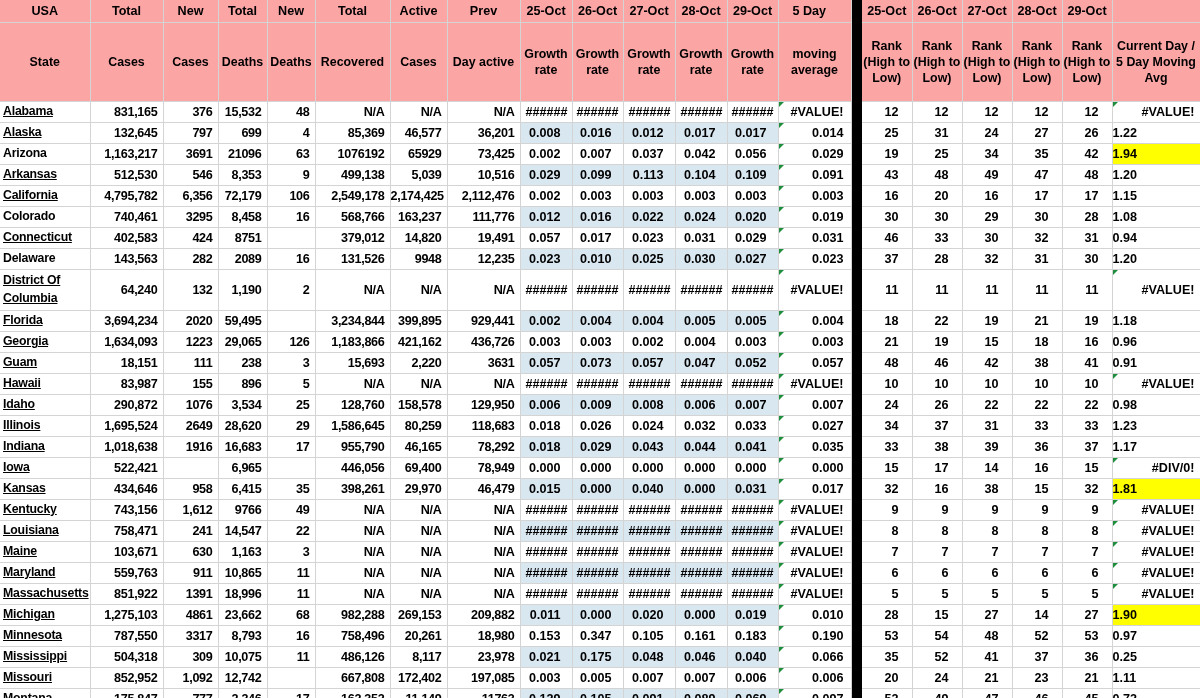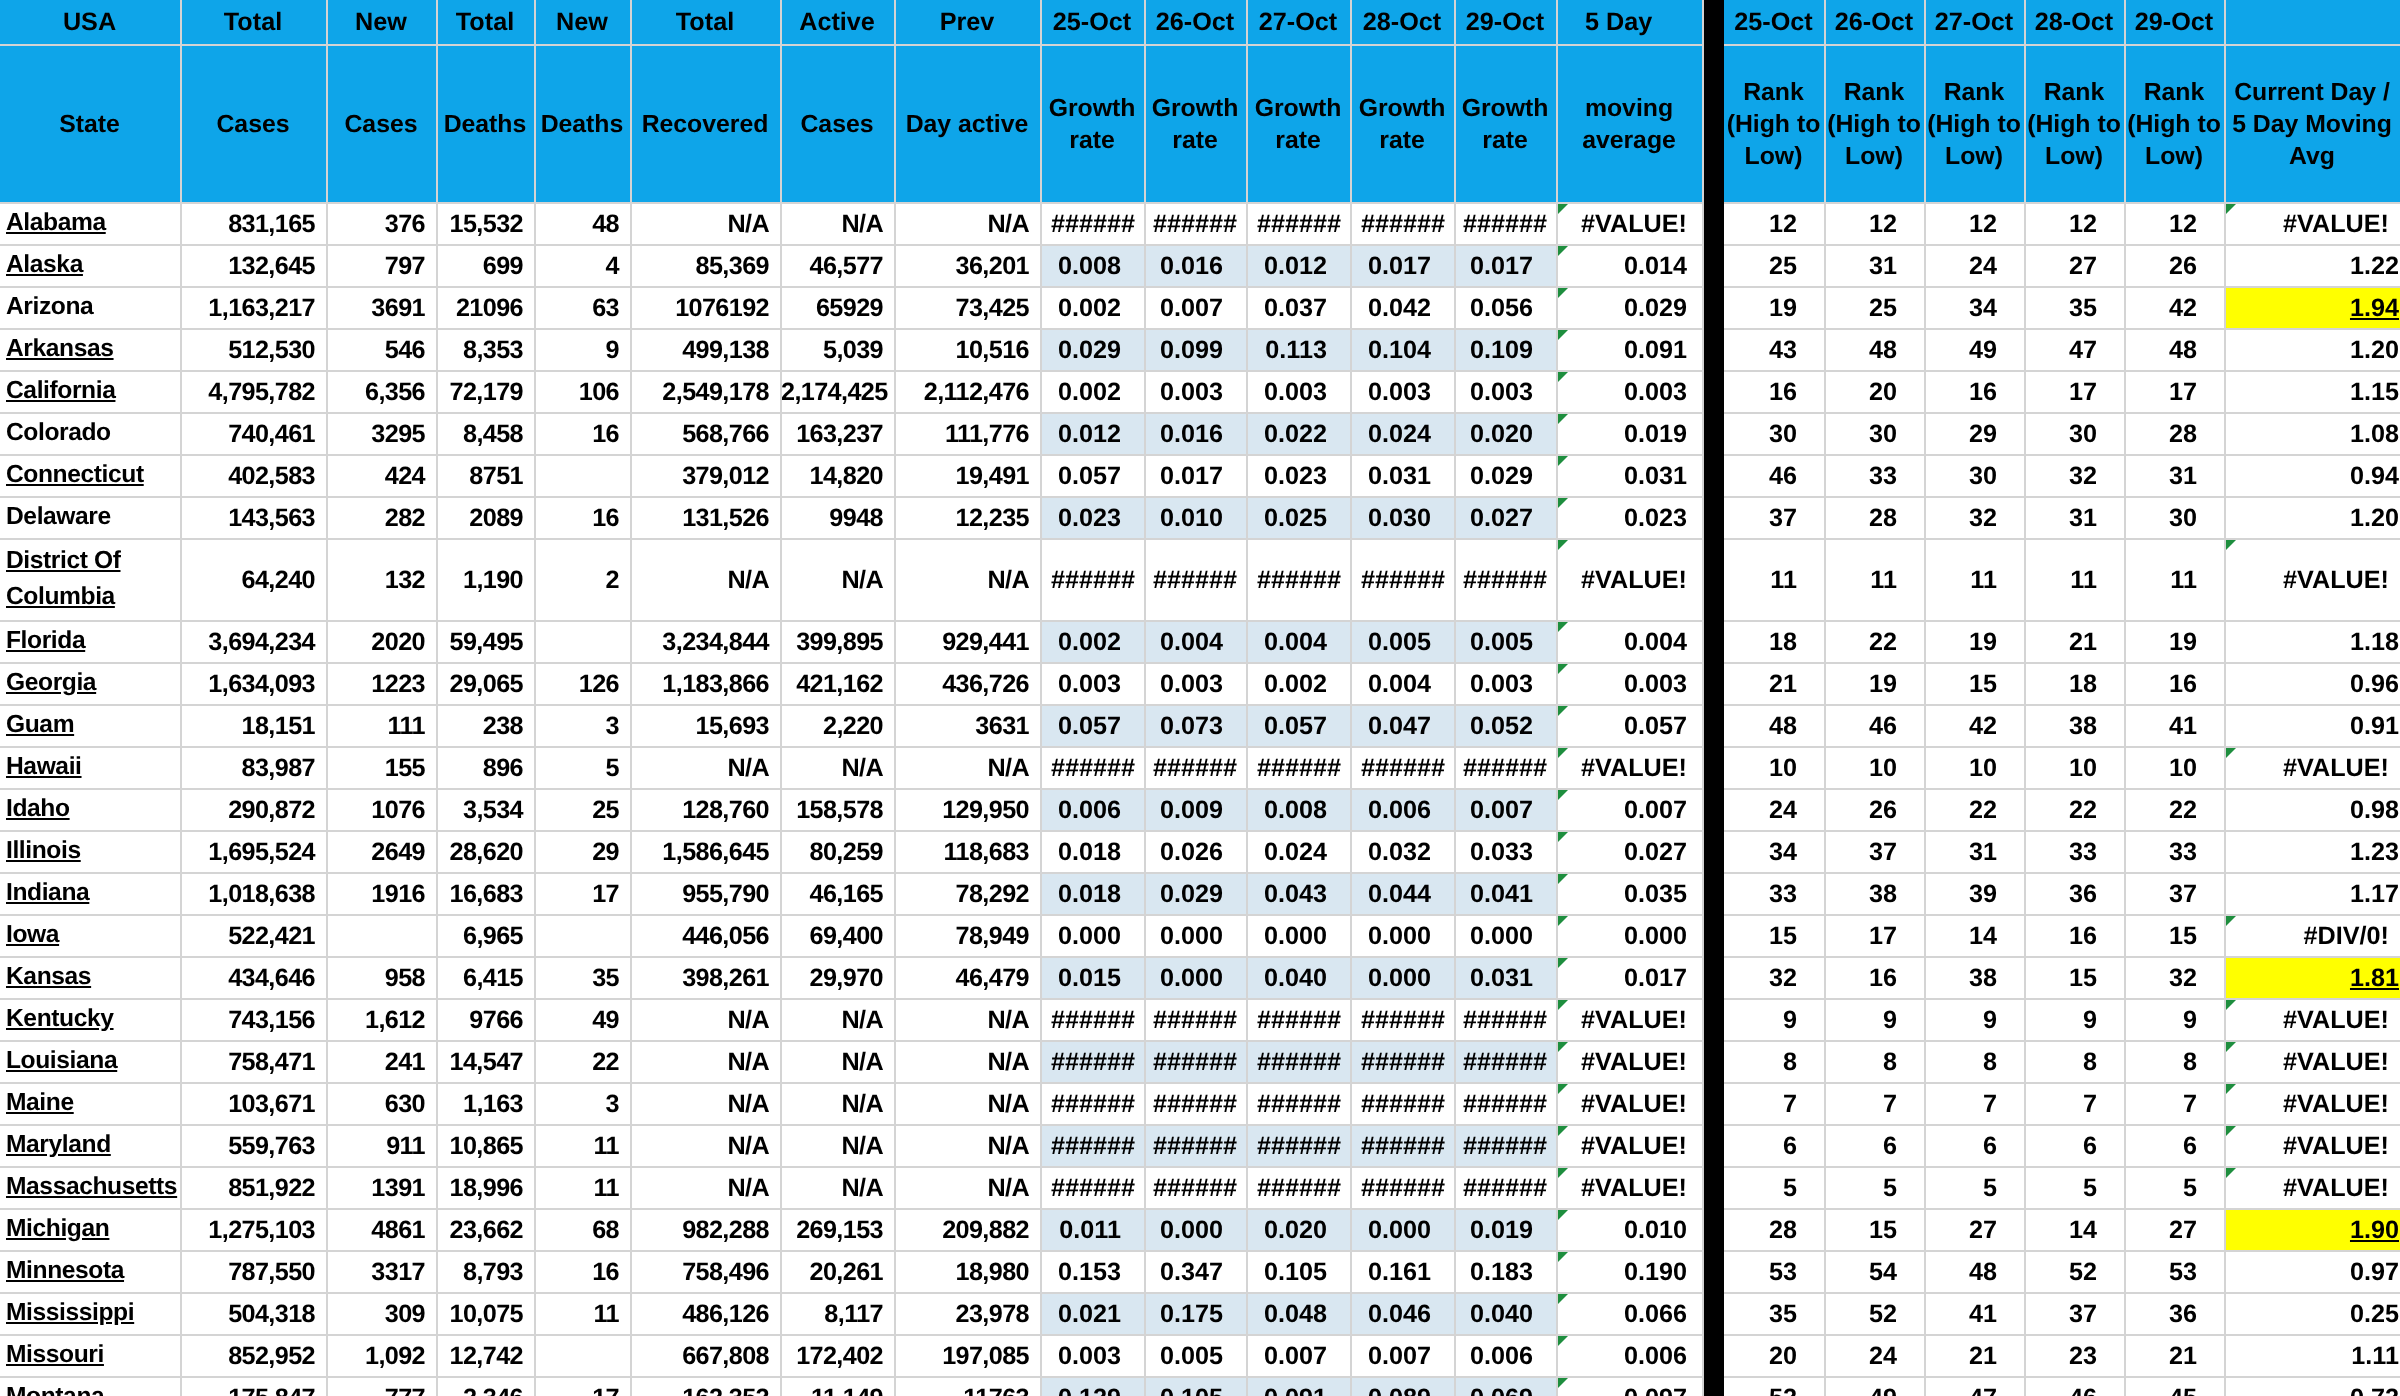--- a/index.html
+++ b/index.html
@@ -7,40 +7,40 @@
     width:1200px;height:698px;overflow:hidden;background:#fff;
     font-family:"Liberation Sans","DejaVu Sans",sans-serif;
     font-weight:700;color:#000;
   }
   table{border-collapse:collapse;table-layout:fixed;width:1200px;}
   th,td{
     border-right:1px solid #d4d4d4;border-bottom:1px solid #d4d4d4;
     padding:0;font-size:12.6px;vertical-align:middle;position:relative;
     overflow:hidden;
   }
-  th{font-weight:700;text-align:center;background:#0ea5e9;}
+  th{font-weight:700;text-align:center;background:#fca5a5;}
   thead tr.h-row-1 th{height:22px;white-space:nowrap;}
   thead tr.h-row-2 th{height:78px;line-height:1.3;font-size:12.4px;padding:0 1px;}
   th.al-left{text-align:left;padding-left:14px;}
   tbody td{height:20px;white-space:nowrap;background:#fff;}
   tr.tall td{height:40px;}
   td.state{
     text-align:left;padding-left:3px;font-size:12.3px;letter-spacing:-0.2px;
     white-space:normal;line-height:1.45;
   }
   td.state.u{text-decoration:underline;}
   td.num{text-align:right;padding-right:5px;letter-spacing:-0.3px;}
   td.growth{text-align:right;padding-right:11px;}
   td.growth.band{background:#d9e7f1;}
   td.growth.hash{padding-right:4px;letter-spacing:0;}
   td.avg{text-align:right;padding-right:7px;}
   td.rank{text-align:right;padding-right:13px;}
-  td.ratio{text-align:right;}
+  td.ratio{text-align:left;}
   td.ratio.err{text-align:right;padding-right:5px;}
-  td.hl{background:#ffff00;text-decoration:underline;}
+  td.hl{background:#ffff00;}
   th.divider,td.divider-cell{background:#000;border:0;}
   .tri::before{
     content:"";position:absolute;left:0;top:0;width:0;height:0;
     border-top:5px solid #1e8e3e;border-right:5px solid transparent;
   }
 </style>
 </head>
 <body>
 
 <div class="sheet">

